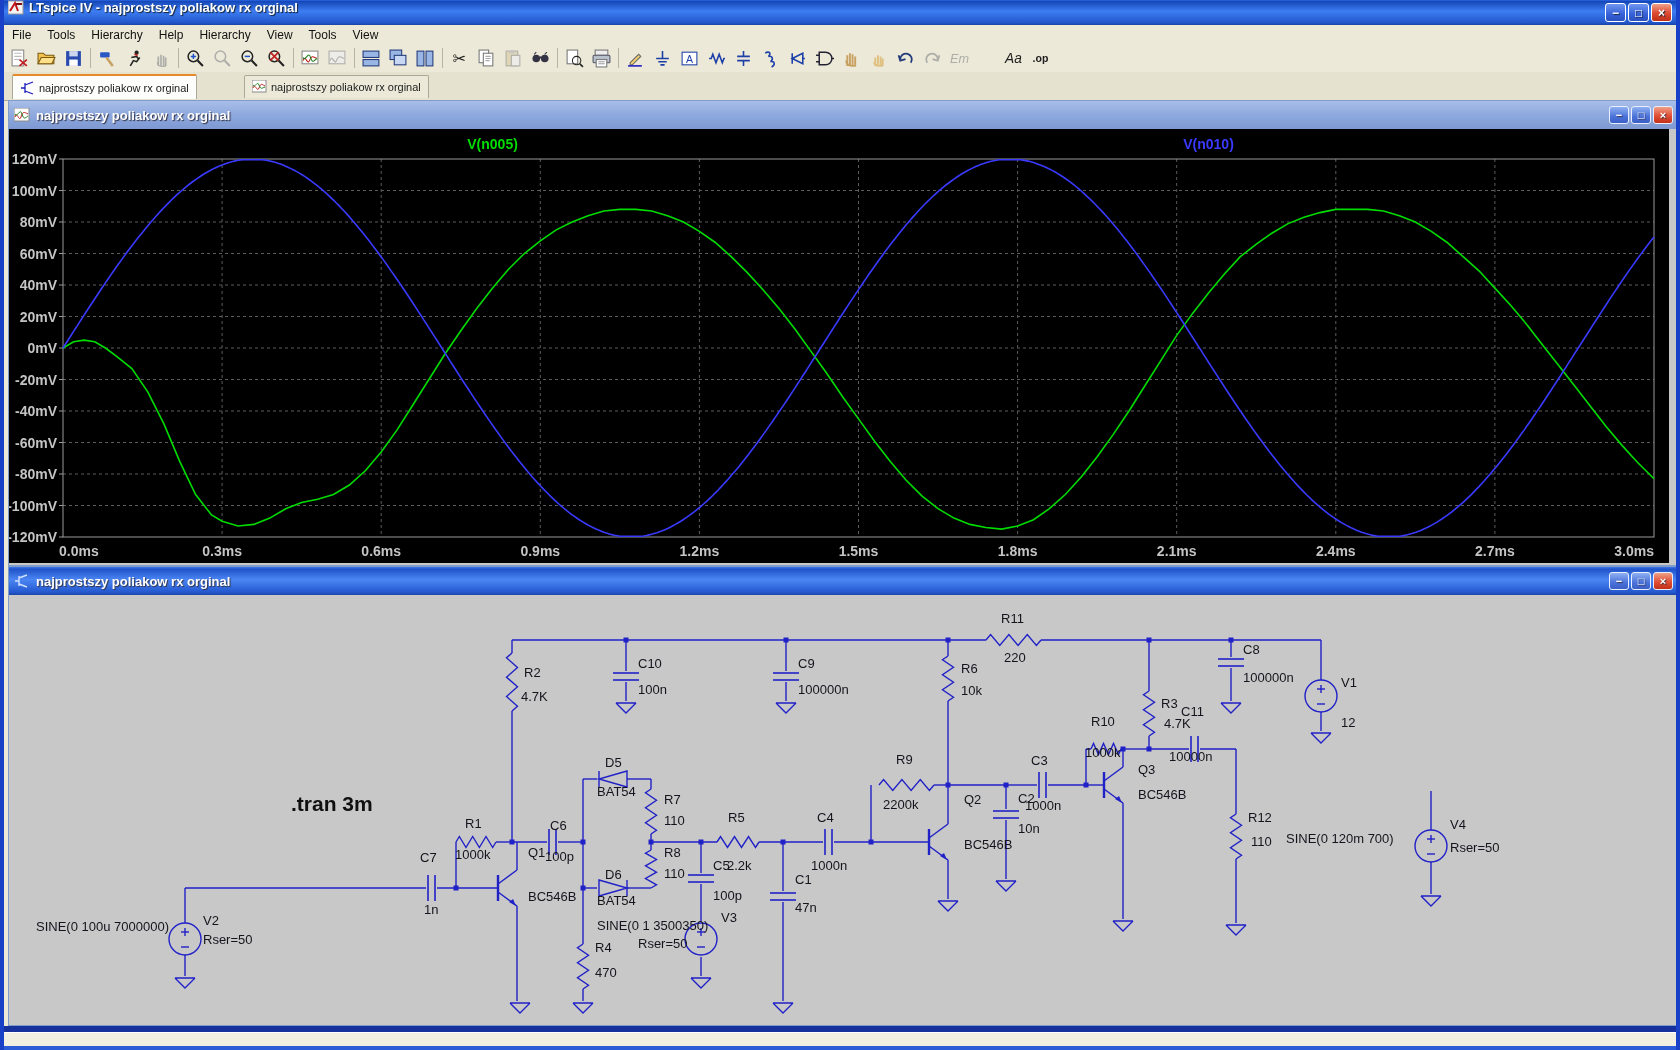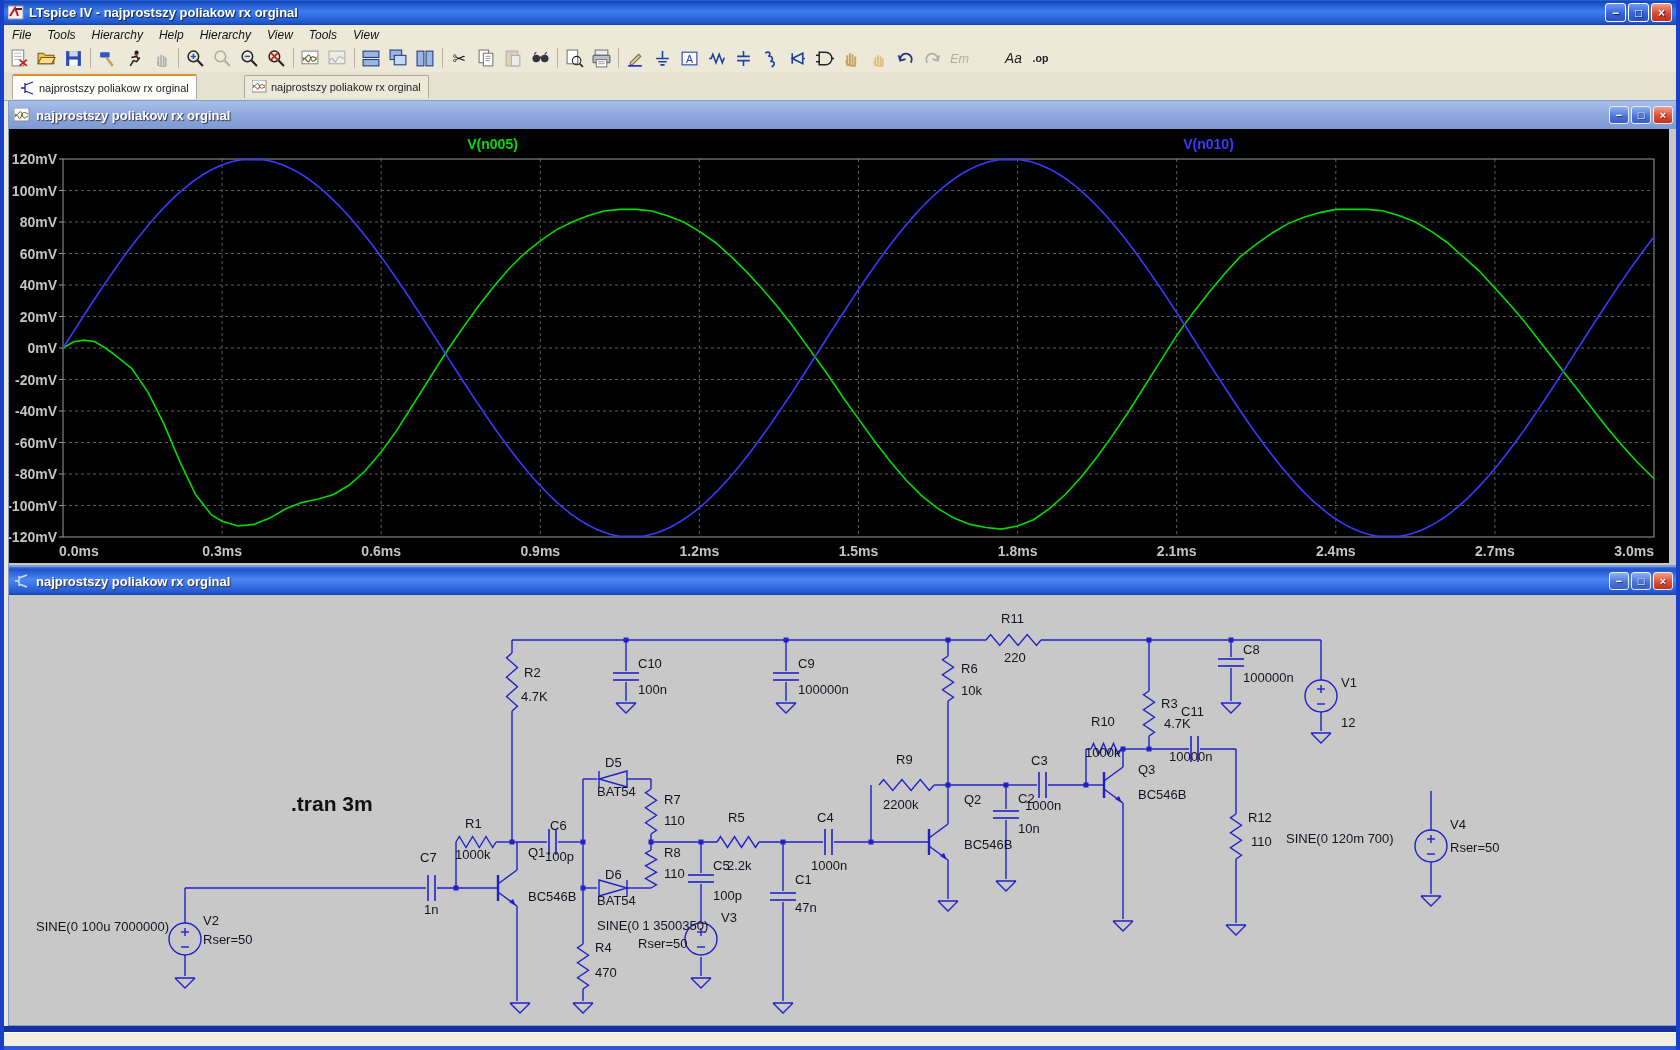--- a/index.html
+++ b/index.html
@@ -2,27 +2,27 @@
 <html><head>
 <meta charset="utf-8">
 <style>
   html,body{margin:0;padding:0;background:#000;}
   body{width:1680px;height:1050px;overflow:hidden;position:relative;
        font-family:"Liberation Sans","DejaVu Sans",sans-serif;font-size:12px;
        border-left:4px solid #1941C8;border-right:4px solid #1941C8;box-sizing:border-box;background:#ECE9D8;}
   
   .titlebar{position:absolute;left:0;top:0;right:0;height:25px;
     background:linear-gradient(180deg,#2D66E8 0%,#1548B8 6%,#3E7DF2 45%,#2257CC 90%,#1A44A4 100%);
-    color:#fff;font-weight:bold;font-size:13px;display:flex;align-items:center;gap:5px;padding-left:4px;
+    color:#fff;font-weight:bold;font-size:13px;display:flex;align-items:flex-start;gap:5px;padding-left:4px;
     text-shadow:1px 1px 1px #123;}
   .winbtns{position:absolute;right:4px;top:3px;display:flex;gap:2px;}
   .wbtn{width:21px;height:19px;border-radius:3px;color:#fff;font-size:12px;line-height:19px;text-align:center;
     background:linear-gradient(180deg,#6f96ef,#3661d8 60%,#2a51c0);border:1px solid #fff;box-sizing:border-box;cursor:default;}
   .wbtn.close{background:linear-gradient(180deg,#f0a088,#dd4830 55%,#c03018);}
-  .menubar{position:absolute;left:0;top:25px;right:0;height:19px;background:#ECE9D8;display:flex;align-items:center;border-bottom:1px solid #d8d4c4;font-style:italic;}
+  .menubar{position:absolute;left:0;top:25px;right:0;height:19px;background:#ECE9D8;display:flex;align-items:center;border-bottom:1px solid #d8d4c4;}
   .menuitem{padding:2px 8px;color:#111;}
   .toolbar{position:absolute;left:0;top:44px;right:0;height:28px;background:#ECE9D8;display:flex;align-items:center;padding-left:2px;border-bottom:1px solid #d0ccbc;}
   .tbtn{width:25px;height:24px;display:flex;align-items:center;justify-content:center;border:1px solid transparent;border-radius:2px;}
   .tbtn svg{width:19px;height:19px;}
   .tsep{width:1px;height:20px;background:#b8b4a4;margin:0 3px;}
   .tabbar{position:absolute;left:0;top:72px;right:0;height:28px;background:#E6E2D0;border-bottom:1px solid #ACA899;}
   .tab{position:absolute;top:3px;height:22px;display:flex;align-items:center;gap:4px;padding:0 7px;font-size:11px;
        border:1px solid #ACA899;border-bottom:none;background:#ECE9D8;color:#222;border-radius:2px 2px 0 0;}
   .tab.active{background:#FDFDFB;border-top:2px solid #E68B2C;height:23px;top:2px;}
   .tab svg{width:15px;height:14px;}

